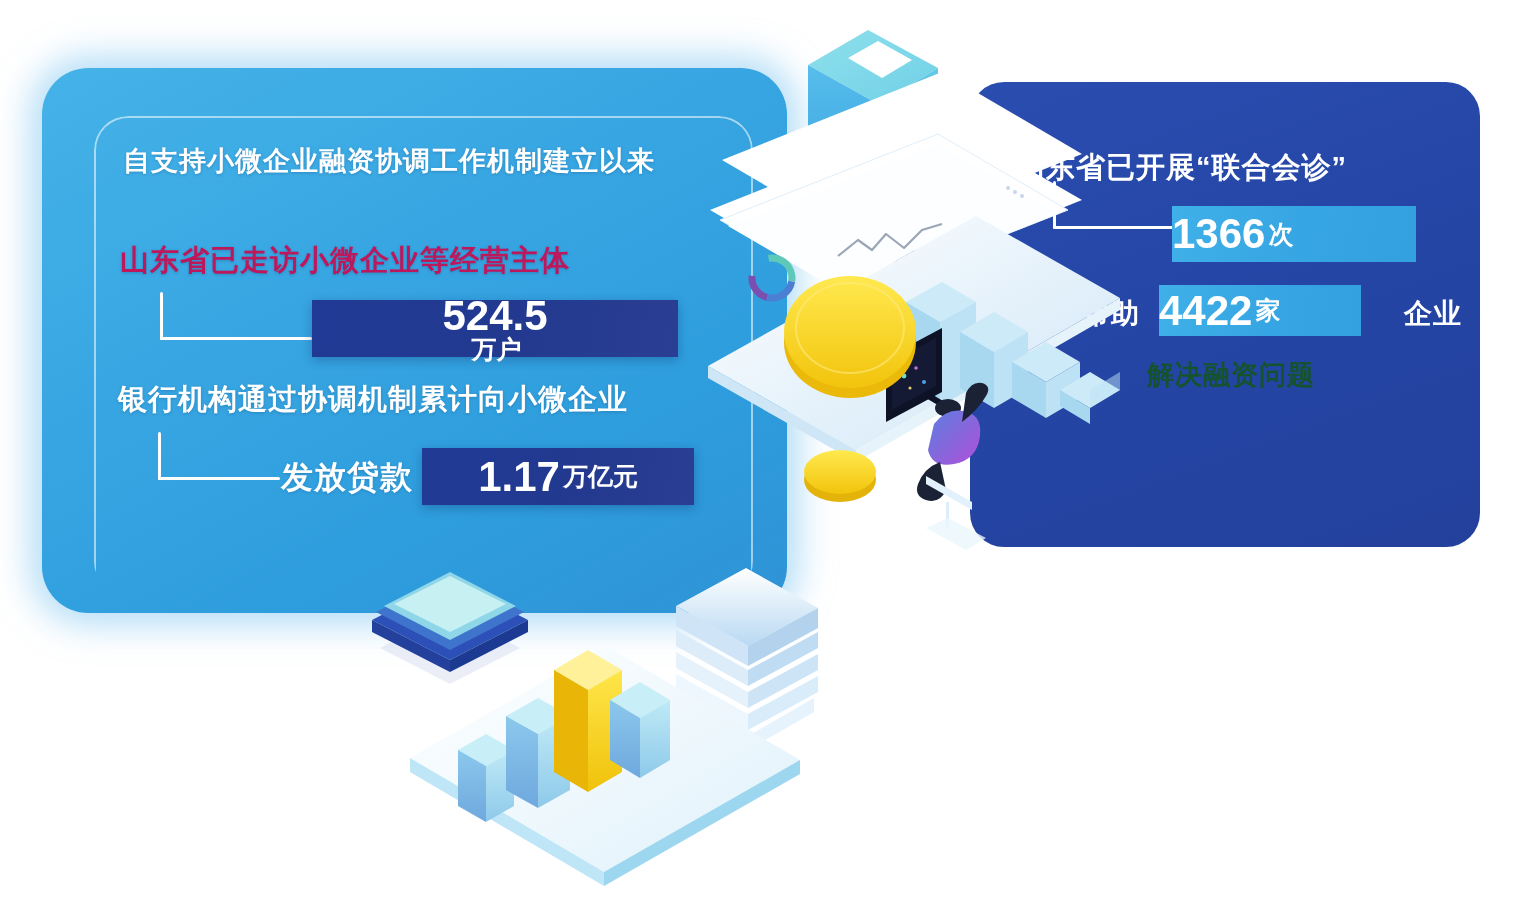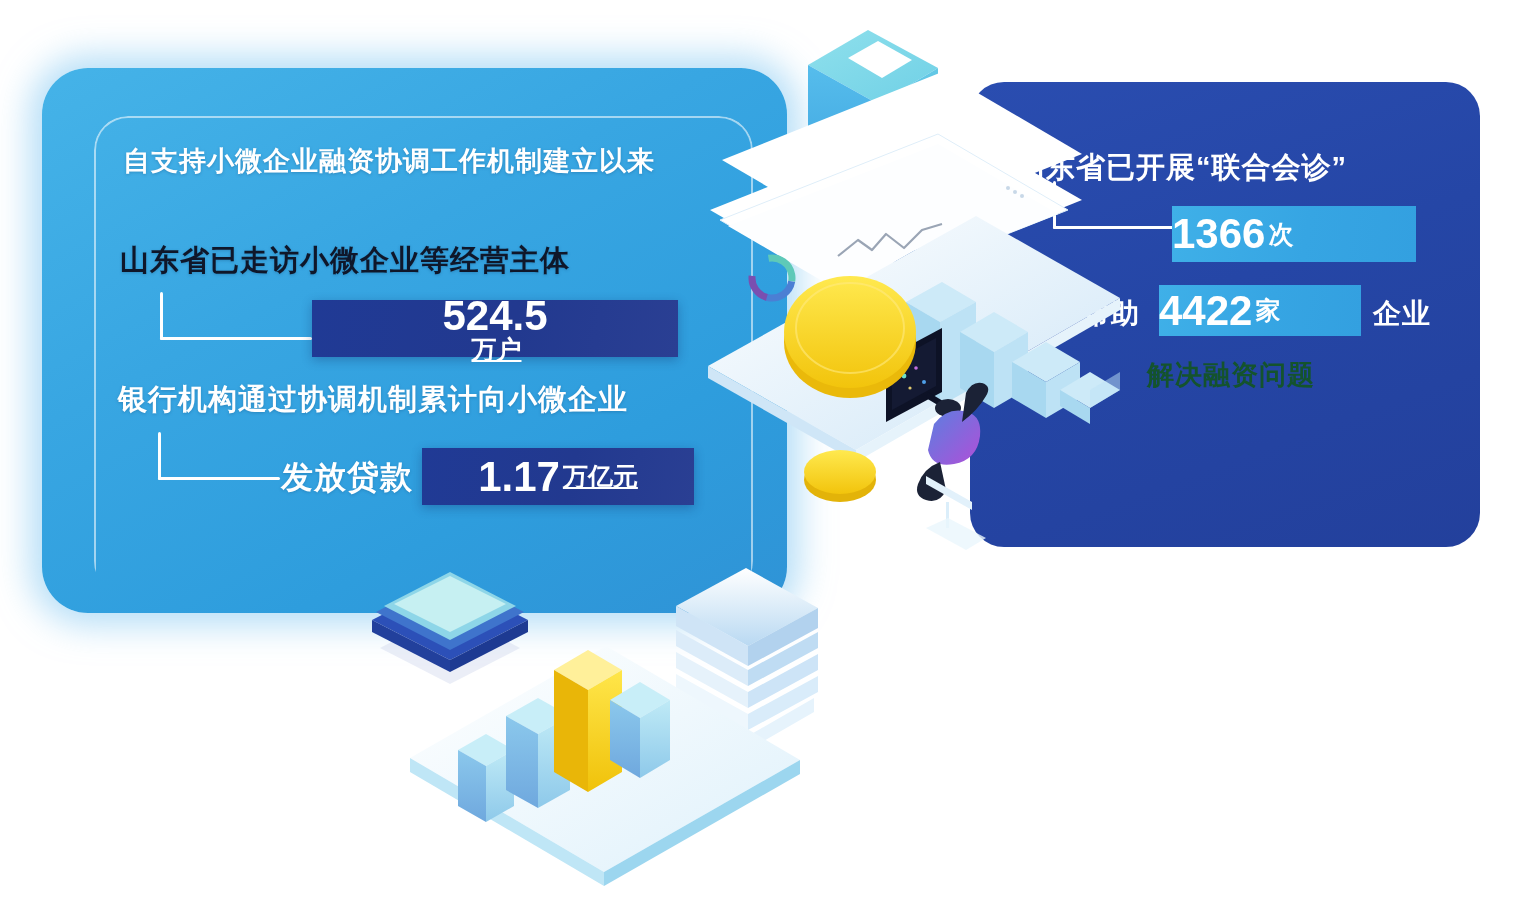--- a/index.html
+++ b/index.html
@@ -27,21 +27,21 @@
   }
   .lp-content{ position:absolute; inset:0; }
 
   .lp-line1{
     position:absolute; left:123px; top:143px;
     font-size:27px; font-weight:700; color:#ffffff; letter-spacing:1px;
     text-shadow:0 1px 3px rgba(20,80,130,.35);
   }
   .lp-line2{
     position:absolute; left:120px; top:241px;
-    font-size:29px; font-weight:700; color:#0f172a; letter-spacing:1px;
+    font-size:29px; font-weight:700; color:#be185d; letter-spacing:1px;
     text-shadow:0 1px 3px rgba(20,80,130,.35);
   }
   .lp-line3{
     position:absolute; left:118px; top:380px;
     font-size:29px; font-weight:700; color:#ffffff; letter-spacing:1px;
     text-shadow:0 1px 3px rgba(20,80,130,.35);
   }
 
   
   .conn{ position:absolute; }
@@ -59,21 +59,21 @@
   .stat-dark{
     position:absolute;
     background:linear-gradient(100deg,#203a95 0%,#22398f 55%,#2a3f93 100%);
     display:flex; align-items:center; justify-content:center;
     box-shadow:0 3px 10px rgba(15,40,100,.32);
   }
   .stat-dark .num{
     font-size:42px; font-weight:700; color:#ffffff; letter-spacing:0px; line-height:1;
   }
   .stat-dark .unit{
-    font-size:25px; font-weight:700; color:#ffffff; margin-left:3px; line-height:1;text-decoration:underline;
+    font-size:25px; font-weight:700; color:#ffffff; margin-left:3px; line-height:1;
   }
   .box-524{ left:312px; top:300px; width:366px; height:57px;flex-direction:column; }
   .box-117{ left:422px; top:448px; width:272px; height:57px; }
 
   .loan-label{
     position:absolute; left:281px; top:456px;
     font-size:32px; font-weight:700; color:#ffffff; letter-spacing:1px;
     text-shadow:0 1px 3px rgba(20,80,130,.3);
   }
 
@@ -99,21 +99,21 @@
   .chip .num{ font-size:42px; font-weight:700; color:#ffffff; line-height:1; }
   .chip .unit{ font-size:25px; font-weight:700; color:#ffffff; margin-left:3px; line-height:1; }
   .chip-1366{ left:1172px; top:206px; width:244px; height:56px; }
   .chip-4422{ left:1159px; top:285px; width:202px; height:51px; }
 
   .rp-help{
     position:absolute; left:1082px; top:295px;
     font-size:28px; font-weight:700; color:#ffffff; letter-spacing:1px;
   }
   .rp-ent{
-    position:absolute; left:1373px; top:295px;
+    position:absolute; left:1404px; top:295px;
     font-size:28px; font-weight:700; color:#ffffff; letter-spacing:1px;
   }
   .rp-line4{
     position:absolute; left:1147px; top:357px;
     font-size:27px; font-weight:700; color:#14532d; letter-spacing:1px;
   }
 
   
   .illus{ position:absolute; left:690px; top:10px; width:470px; height:560px; }
   .illus-bottom{ position:absolute; left:350px; top:520px; width:520px; height:370px; }

